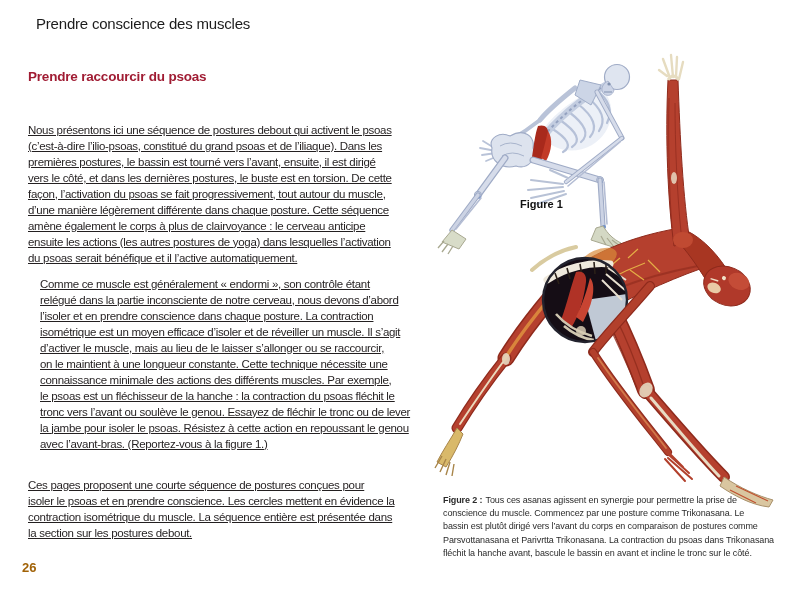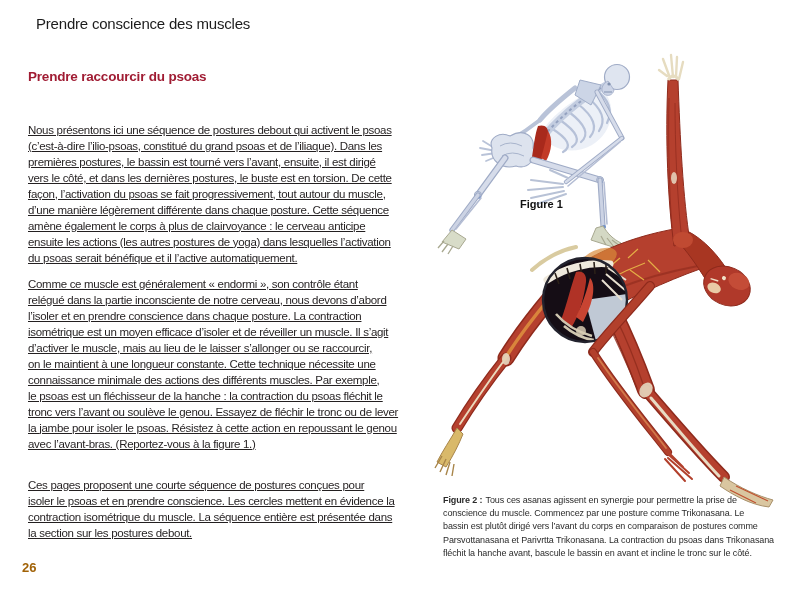--- a/index.html
+++ b/index.html
@@ -12,21 +12,21 @@
     left:28px;top:15px;font-size:15px;letter-spacing:-0.2px;color:#1c1c1c;margin-left:8px;
   }
   .section-title{
     left:28px;top:69px;font-size:13.5px;font-weight:bold;color:#a01c33;letter-spacing:-0.2px;
   }
   .bodytext{
     left:28px;width:430px;font-size:11.5px;line-height:16px;letter-spacing:-0.3px;
     white-space:pre-line;color:#231f20;text-decoration:underline;
   }
   #para1{top:110px;}
-  #para2{top:264px;}
+  #para2{top:264px;margin-left:12px;}
   #para3{top:465px;}
   .page-number{
     left:22px;top:560px;font-size:13px;font-weight:bold;color:#a16207;
   }
   .fig1-label{
     left:492px;top:198px;font-size:11px;font-weight:bold;color:#111;margin-left:28px;
   }
   .caption{
     left:443px;top:494px;width:356px;font-size:9px;line-height:13.2px;letter-spacing:-0.1px;
     color:#2b2b2b;white-space:pre-line;

